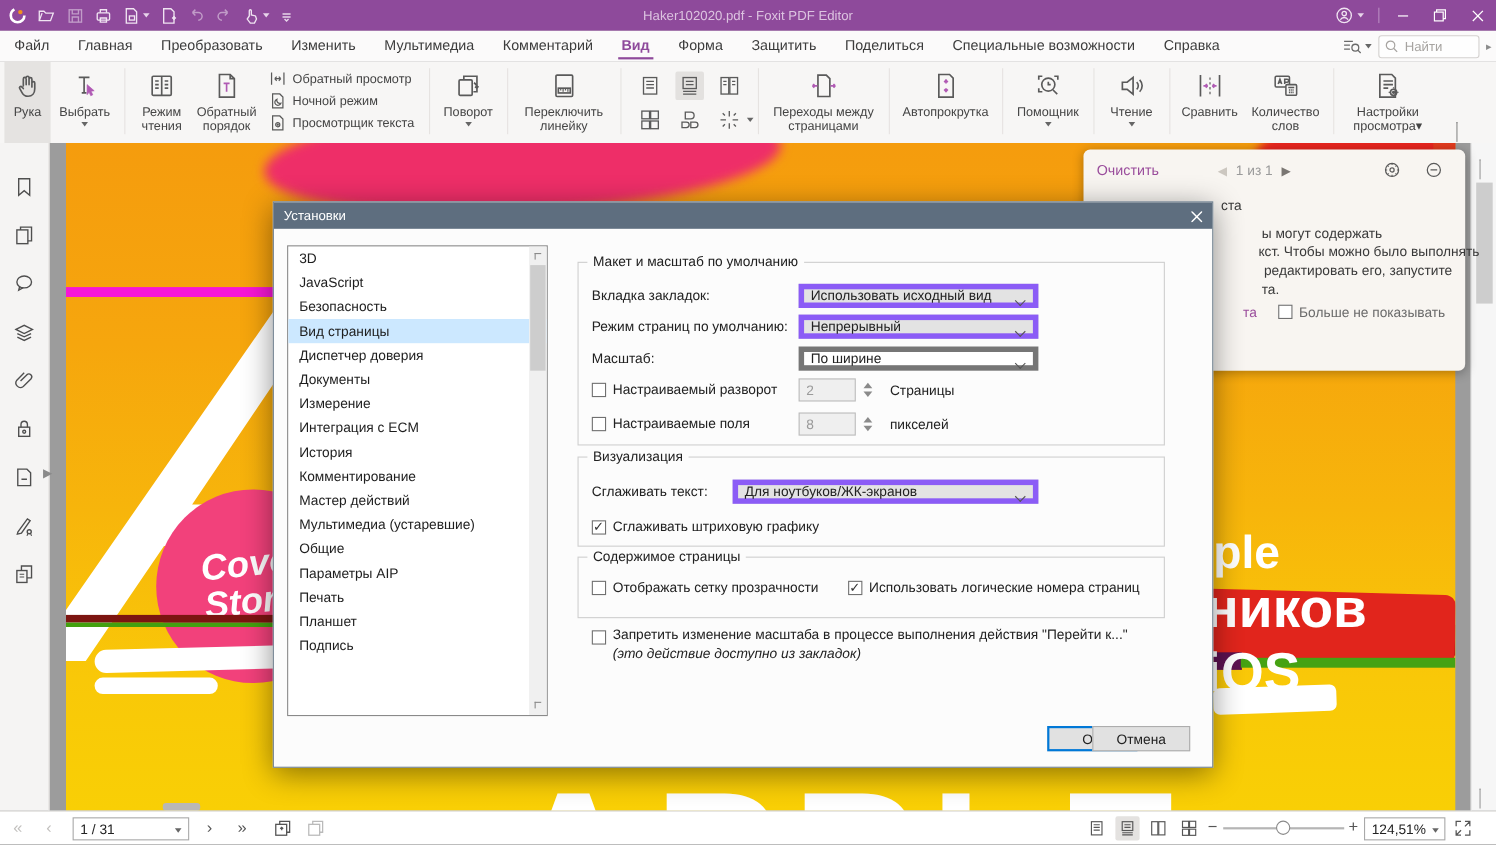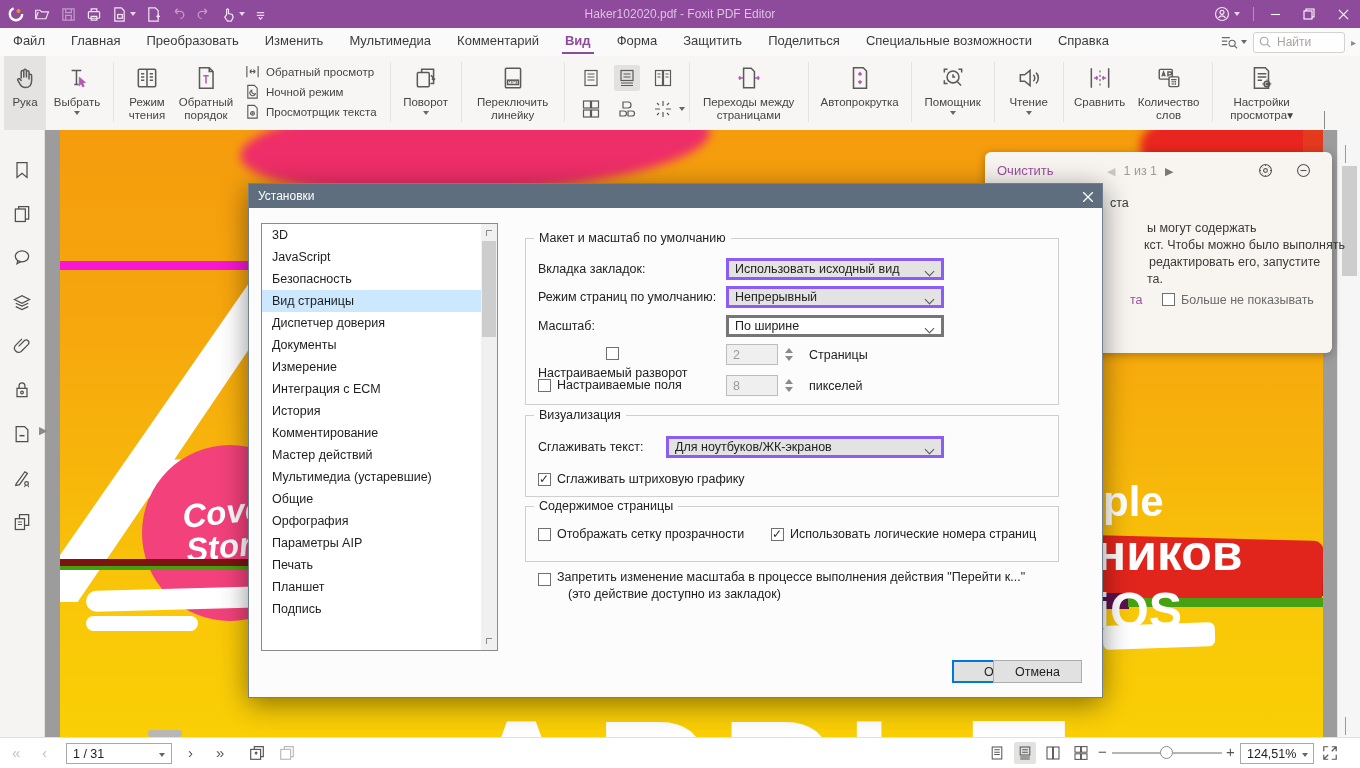--- a/index.html
+++ b/index.html
@@ -63,33 +63,33 @@
   .pchunk{position:absolute;left:1043px;top:463px;width:26px;height:16px;background:#5c1150;}
   .gstripe2{position:absolute;left:1068px;top:468px;width:195px;height:9px;background:#46a213;}
   .t-ple{position:absolute;left:1043px;top:348px;font-size:42px;font-weight:bold;color:#fff;}
   .t-nikov{position:absolute;left:1036px;top:394px;font-size:50px;font-weight:bold;color:#fff;}
   .t-bottom{position:absolute;left:400px;top:552px;font-size:170px;font-weight:bold;color:#fff;letter-spacing:12px;}
   .hthumb{position:absolute;left:148px;top:600px;width:34px;height:7px;background:#b9b7b5;border-radius:3px;}
   .vscroll{position:absolute;left:1337px;top:0;width:23px;height:607px;background:#f6f6f6;border-left:1px solid #e4e4e4;}
   .vthumb{position:absolute;left:4px;top:36px;width:15px;height:110px;background:#cdcdcd;}
   .sbarrow{position:absolute;left:7px;width:8px;height:8px;}
   
-  .notif{position:absolute;left:985px;top:22px;width:347px;height:201px;background:#f8f5f1;border-radius:6px;box-shadow:0 2px 10px rgba(0,0,0,.3);}
+  .notif{position:absolute;left:985px;top:6px;width:347px;height:201px;background:#f8f5f1;border-radius:6px;box-shadow:0 2px 10px rgba(0,0,0,.3);}
   .notif .clear{position:absolute;left:12px;top:11px;color:#9a4d9c;font-size:13px;}
   .notif .pager{position:absolute;left:122px;top:12px;display:flex;align-items:center;gap:8px;font-size:12.5px;color:#9a9a9a;}
   .notif .arrL{color:#ccc7c0;font-size:11px;}
   .notif .arrR{color:#7a7672;font-size:11px;}
   .notif .hic{position:absolute;top:10px;}
   .nline{position:absolute;font-size:12.5px;color:#3a3a3a;white-space:nowrap;}
   .nlink{position:absolute;font-size:12.5px;color:#9a4d9c;}
   .ndont{position:absolute;font-size:12.5px;color:#6b6b6b;}
   
   .cb{display:inline-block;width:13px;height:13px;border:1px solid #707070;background:#fff;position:relative;flex:none;}
   .cb.checked::after{content:"✓";position:absolute;left:0px;top:-2px;font-size:12px;color:#333;}
-  .sel-box{position:absolute;height:22px;border:3px solid #8b5cf6;background:#e3e3e3;font-size:12.5px;color:#222;display:flex;align-items:center;padding:0 22px 0 6px;}
+  .sel-box{position:absolute;height:22px;border:5px solid #8b5cf6;background:#e3e3e3;font-size:12.5px;color:#222;display:flex;align-items:center;padding:0 22px 0 6px;}
   .sel-box.white{background:#fff;border-color:#767676;}
   .sel-box::after{content:"";position:absolute;right:8px;top:7px;width:6px;height:6px;border-right:1.4px solid #555;border-bottom:1.4px solid #555;transform:rotate(45deg);}
   .spin{position:absolute;width:52px;height:21px;border:1px solid #bcbcbc;background:#efefef;color:#9a9a9a;font-size:12.5px;display:flex;align-items:center;padding-left:6px;}
   .spinbtns{position:absolute;width:13px;height:21px;display:flex;flex-direction:column;justify-content:center;gap:3px;align-items:center;}
   .tri-up{width:0;height:0;border-left:4px solid transparent;border-right:4px solid transparent;border-bottom:5px solid #8a8a8a;}
   .tri-dn{width:0;height:0;border-left:4px solid transparent;border-right:4px solid transparent;border-top:5px solid #8a8a8a;}
   
   .dialog{position:absolute;left:248px;top:53px;width:855px;height:515px;background:#fcfcfc;border:1px solid #70808e;box-shadow:0 6px 26px rgba(0,0,0,.45);}
   .dtitle{position:absolute;left:0;top:0;width:100%;height:24px;background:#5e6e7f;color:#fff;font-size:12px;line-height:24px;padding-left:9px;}
   .dclose{position:absolute;right:6px;top:5px;width:16px;height:16px;display:flex;align-items:center;justify-content:center;}
@@ -597,21 +597,20 @@
         <div class="ditem sel">Вид страницы</div>
         <div class="ditem">Диспетчер доверия</div>
         <div class="ditem">Документы</div>
         <div class="ditem">Измерение</div>
         <div class="ditem">Интеграция с ECM</div>
         <div class="ditem">История</div>
         <div class="ditem">Комментирование</div>
         <div class="ditem">Мастер действий</div>
         <div class="ditem">Мультимедиа (устаревшие)</div>
         <div class="ditem">Общие</div>
-        <div class="ditem">Орфография</div>
         <div class="ditem">Параметры AIP</div>
         <div class="ditem">Печать</div>
         <div class="ditem">Планшет</div>
         <div class="ditem">Подпись</div>
         <div class="lb-scroll">
           <span style="position:absolute;left:5px;top:6px;" class="chev"></span>
           <div class="lb-thumb"></div>
           <span style="position:absolute;left:5px;bottom:6px;" class="chev" style2=""></span>
         </div>
       </div>
@@ -624,21 +623,21 @@
           <span>Использовать исходный вид</span>
         </div>
       <span class="dlabel" style="left:289px;top:102px;">Режим страниц по умолчанию:</span>
       <div class="sel-box" style="left:477px;top:102px;width:218px;">
           <span>Непрерывный</span>
         </div>
       <span class="dlabel" style="left:289px;top:131px;">Масштаб:</span>
       <div class="sel-box white" style="left:477px;top:131px;width:218px;">
           <span>По ширине</span>
         </div>
-      <div class="dcbrow" style="left:289px;top:163px;flex-direction:column;">
+      <div class="dcbrow" style="left:289px;top:163px;">
         <span class="cb"></span>
         <span>Настраиваемый разворот</span>
       </div>
       <div class="spin" style="left:477px;top:160px;">
           <span>2</span>
         </div>
       <div class="spinbtns" style="left:533px;top:160px;">
           <span class="tri-up"></span>
           <span class="tri-dn"></span>
         </div>
@@ -675,21 +674,21 @@
         <span class="cb"></span>
         <span>Отображать сетку прозрачности</span>
       </div>
       <div class="dcbrow" style="left:522px;top:343px;">
         <span class="cb checked"></span>
         <span>Использовать логические номера страниц</span>
       </div>
 
       <span class="cb" style="position:absolute;left:289px;top:389px;"></span>
       <span class="dlabel" style="left:308px;top:385px;line-height:16px;">Запретить изменение масштаба в процессе выполнения действия "Перейти к..."</span>
-      <span class="dlabel" style="left:319px;top:402px;line-height:16px;">(это действие доступно из закладок)</span>
+      <span class="dlabel" style="left:308px;top:402px;line-height:16px;font-style:italic;">(это действие доступно из закладок)</span>
 
       <div class="dbtn primary" style="left:655px;top:476px;width:82px;">OK</div>
       <div class="dbtn" style="left:744px;top:476px;width:89px;">Отмена</div>
     </div>
   </div>
 
   <div class="statusbar">
     <span class="snav dis" style="left:12px;">«</span>
     <span class="snav dis" style="left:42px;">‹</span>
     <div class="pagefield">

